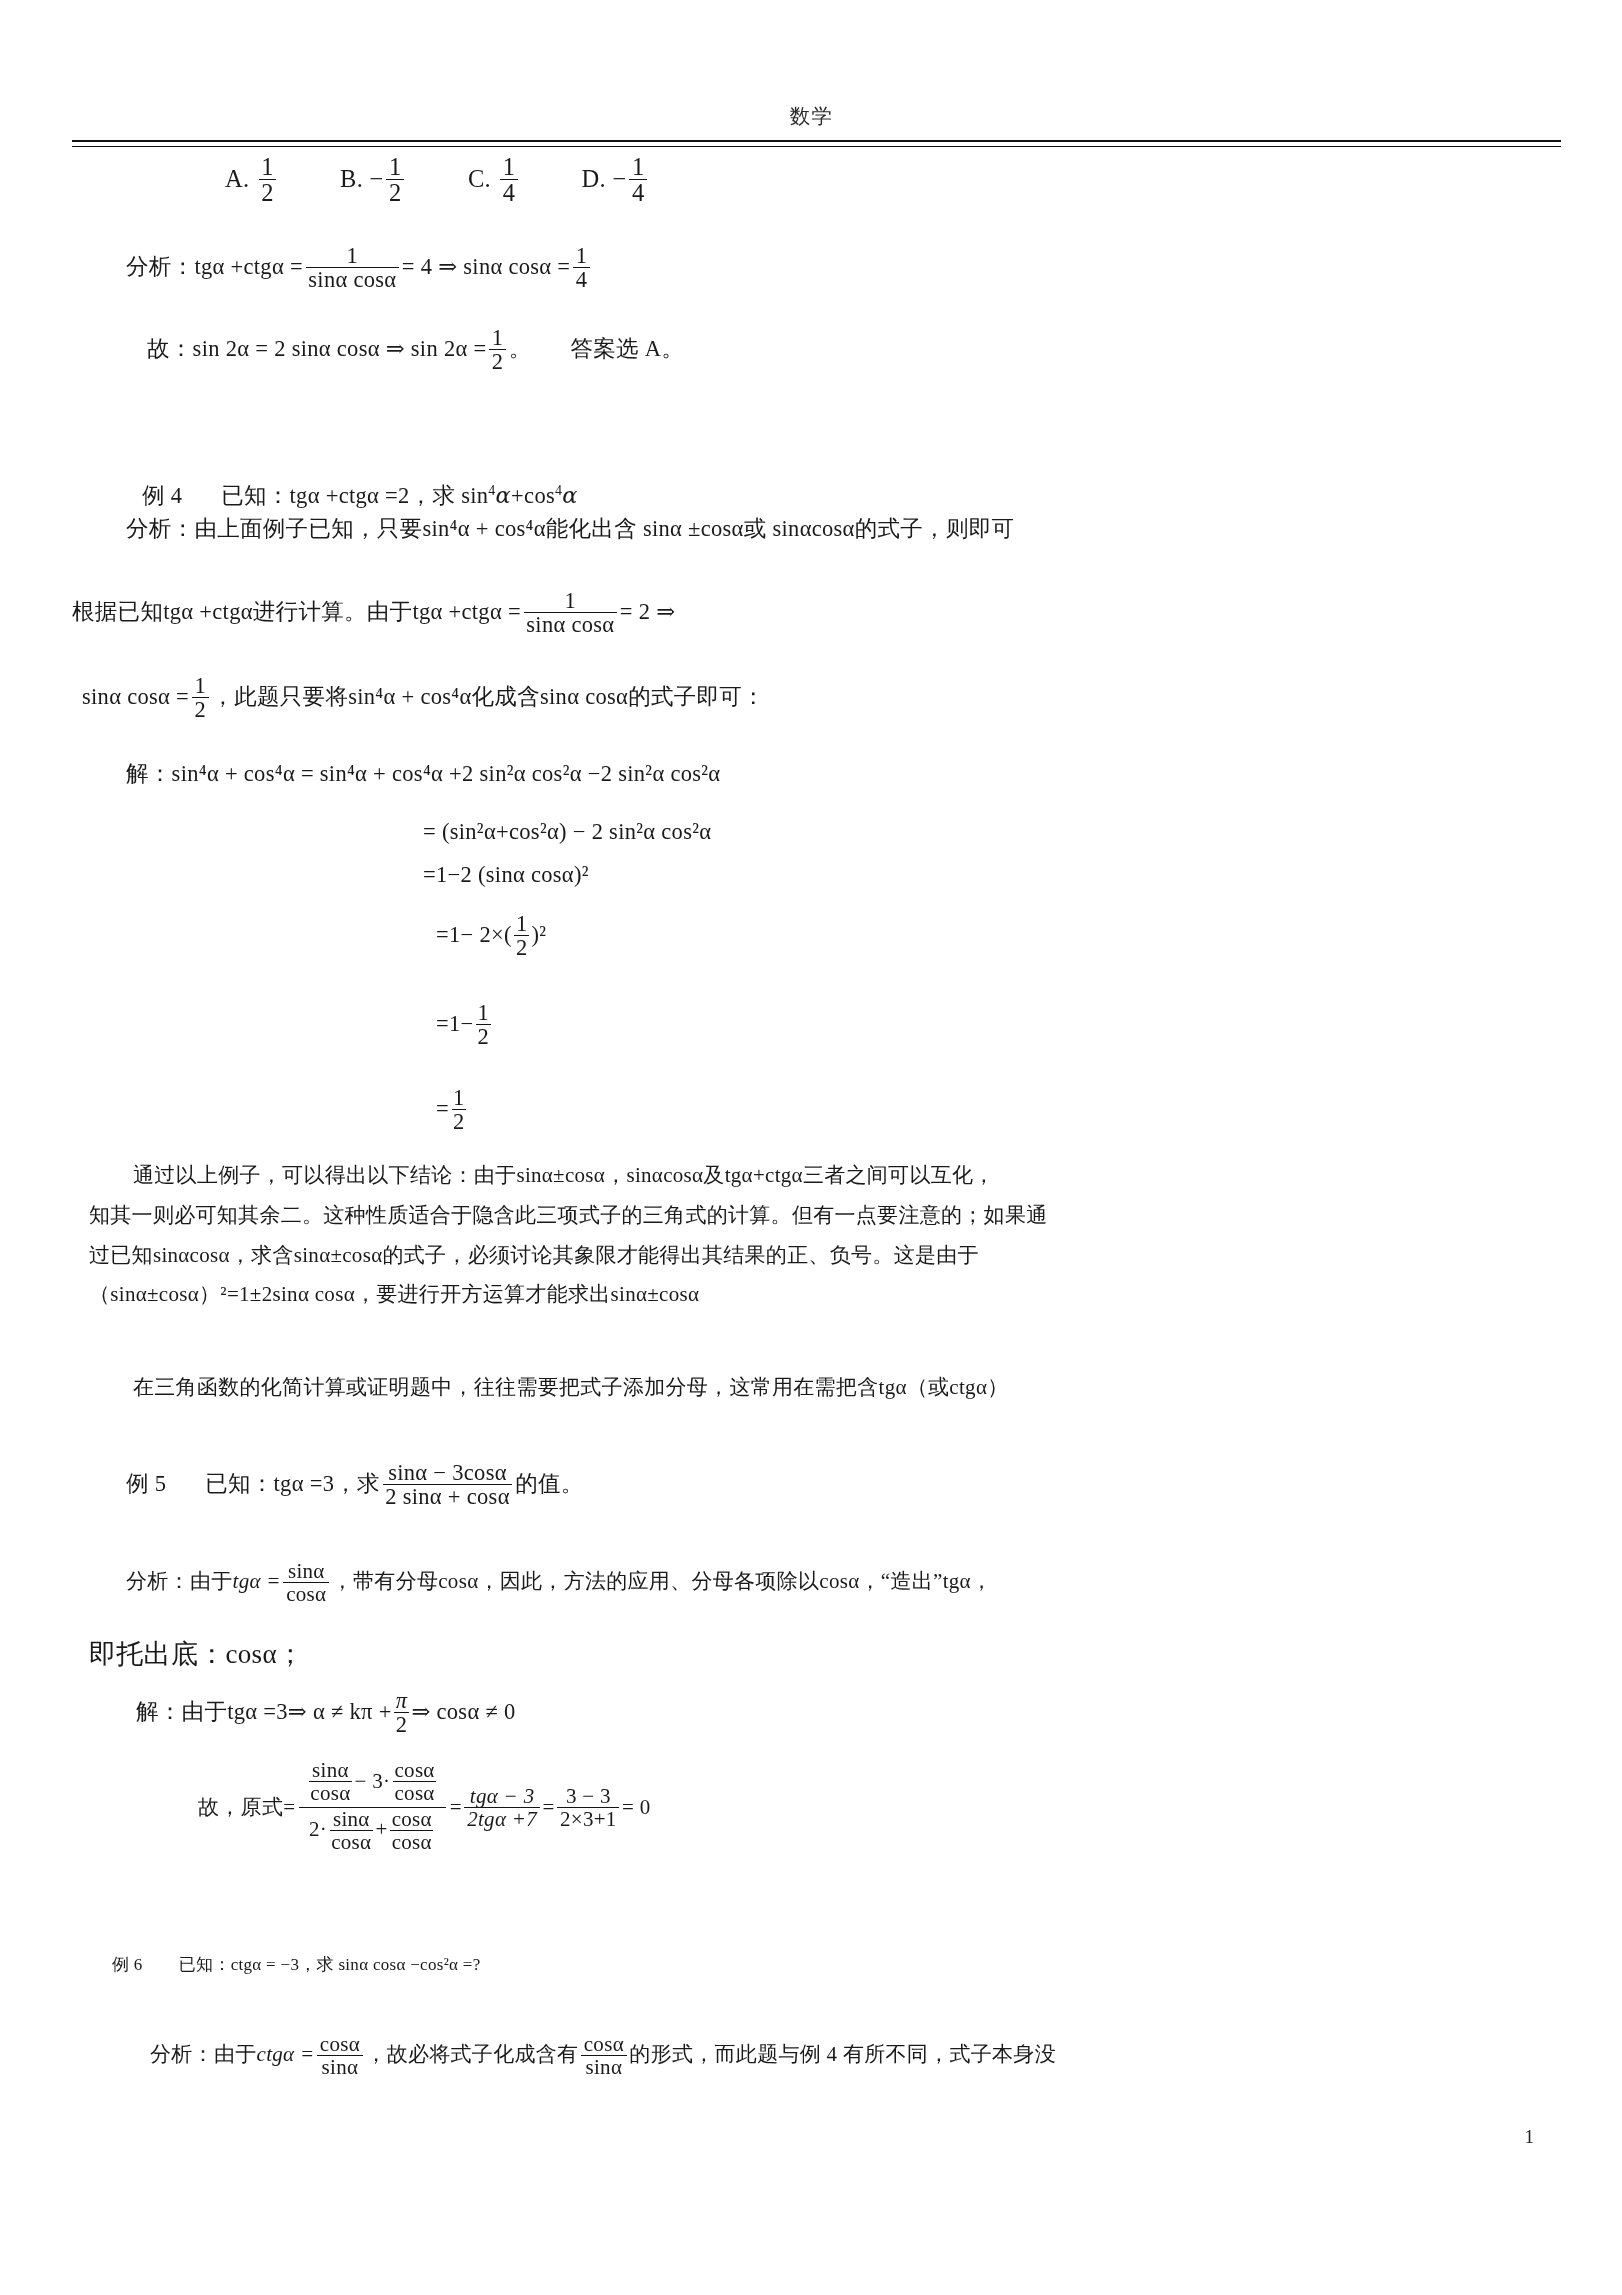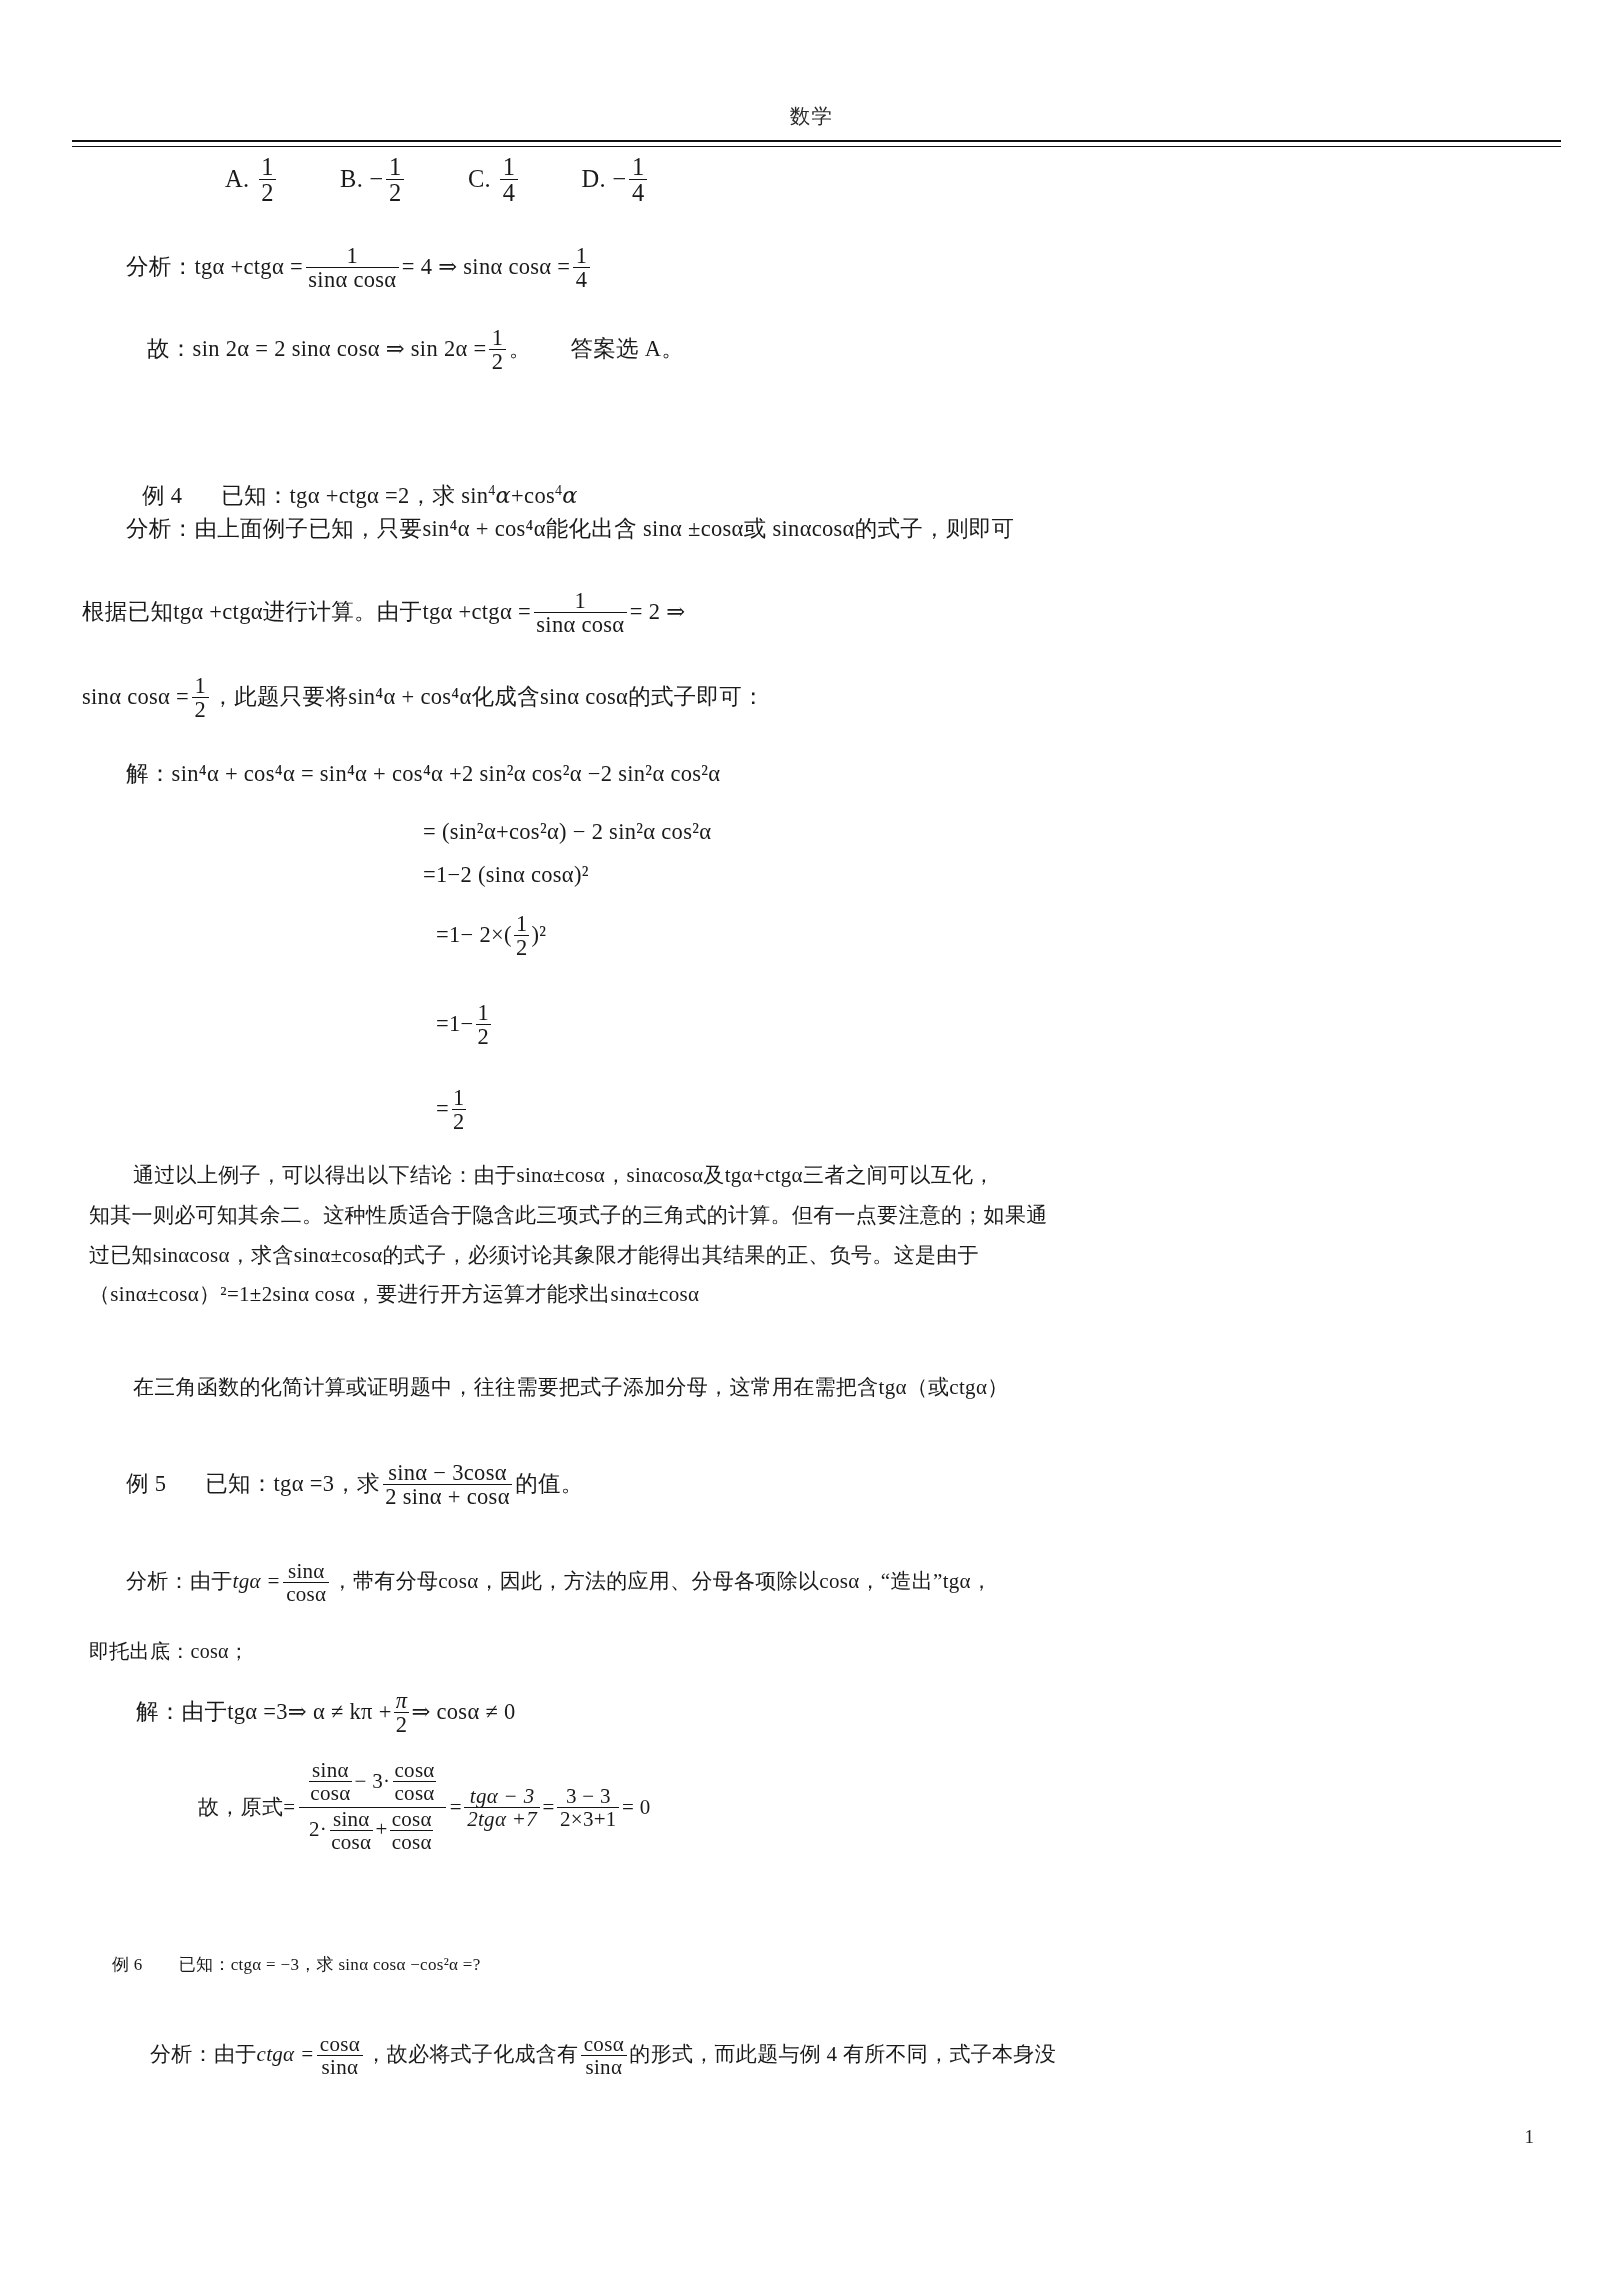--- a/index.html
+++ b/index.html
@@ -120,21 +120,21 @@
     <span>已知：</span><span class="m">tgα +ctgα =2，求</span>
     <span class="m nowrap"><span class="mup">sin</span><span class="sup">4</span><span class="alpha">α</span><span>+</span><span class="mup">cos</span><span class="sup">4</span><span class="alpha">α</span></span>
   </div>
 
   <div class="para" style="left:126px;top:518px;width:1431px;font-size:22.5px;">
     <span>分析：</span><span>由上面例子已知，只要</span><span class="m">sin⁴α + cos⁴α</span><span>能化出含</span>
     <span class="m">sinα ±cosα</span><span>或</span>
     <span class="m">sinαcosα</span><span>的式子，则即可</span>
   </div>
 
-  <div class="para" style="left:82px;top:590px;width:1472px;font-size:22.5px;">
+  <div class="para" style="left:72px;top:590px;width:1472px;font-size:22.5px;">
     <span>根据已知</span><span class="m">tgα +ctgα</span><span>进行计算。由于</span><span class="m">tgα +ctgα =</span><span class="frac">
       <span class="num">1</span>
       <span class="den">sinα cosα</span>
     </span><span class="m">= 2 ⇒</span>
   </div>
 
   <div class="para" style="left:82px;top:675px;width:1472px;font-size:22.5px;">
     <span class="m">sinα cosα =</span><span class="frac">
       <span class="num">1</span>
       <span class="den">2</span>
@@ -205,21 +205,21 @@
     </span><span>的值。</span>
   </div>
 
   <div class="para" style="left:126px;top:1561px;width:1431px;font-size:21px;">
     <span>分析：</span><span>由于</span><span class="m mi">tgα =</span><span class="frac">
       <span class="num">sinα</span>
       <span class="den">cosα</span>
     </span><span>，带有分母</span><span class="m">cosα</span><span>，因此，方法的应用、分母各项除以</span><span class="m">cosα</span><span>，“造出”</span><span class="m">tgα</span><span>，</span>
   </div>
 
-  <div class="para" style="left:89px;top:1641px;width:1472px;font-size:20px;">
+  <div class="para" style="left:89px;top:1641px;width:1472px;font-size:27px;">
     <span>即托出底：</span><span class="m">cosα</span><span>；</span>
   </div>
 
   <div class="para" style="left:136px;top:1690px;width:1431px;font-size:22.5px;">
     <span>解：</span><span>由于</span><span class="m">tgα =3⇒ α ≠ kπ +</span><span class="frac tight">
       <span class="num mi">π</span>
       <span class="den">2</span>
     </span><span class="m">⇒ cosα ≠ 0</span>
   </div>
 

